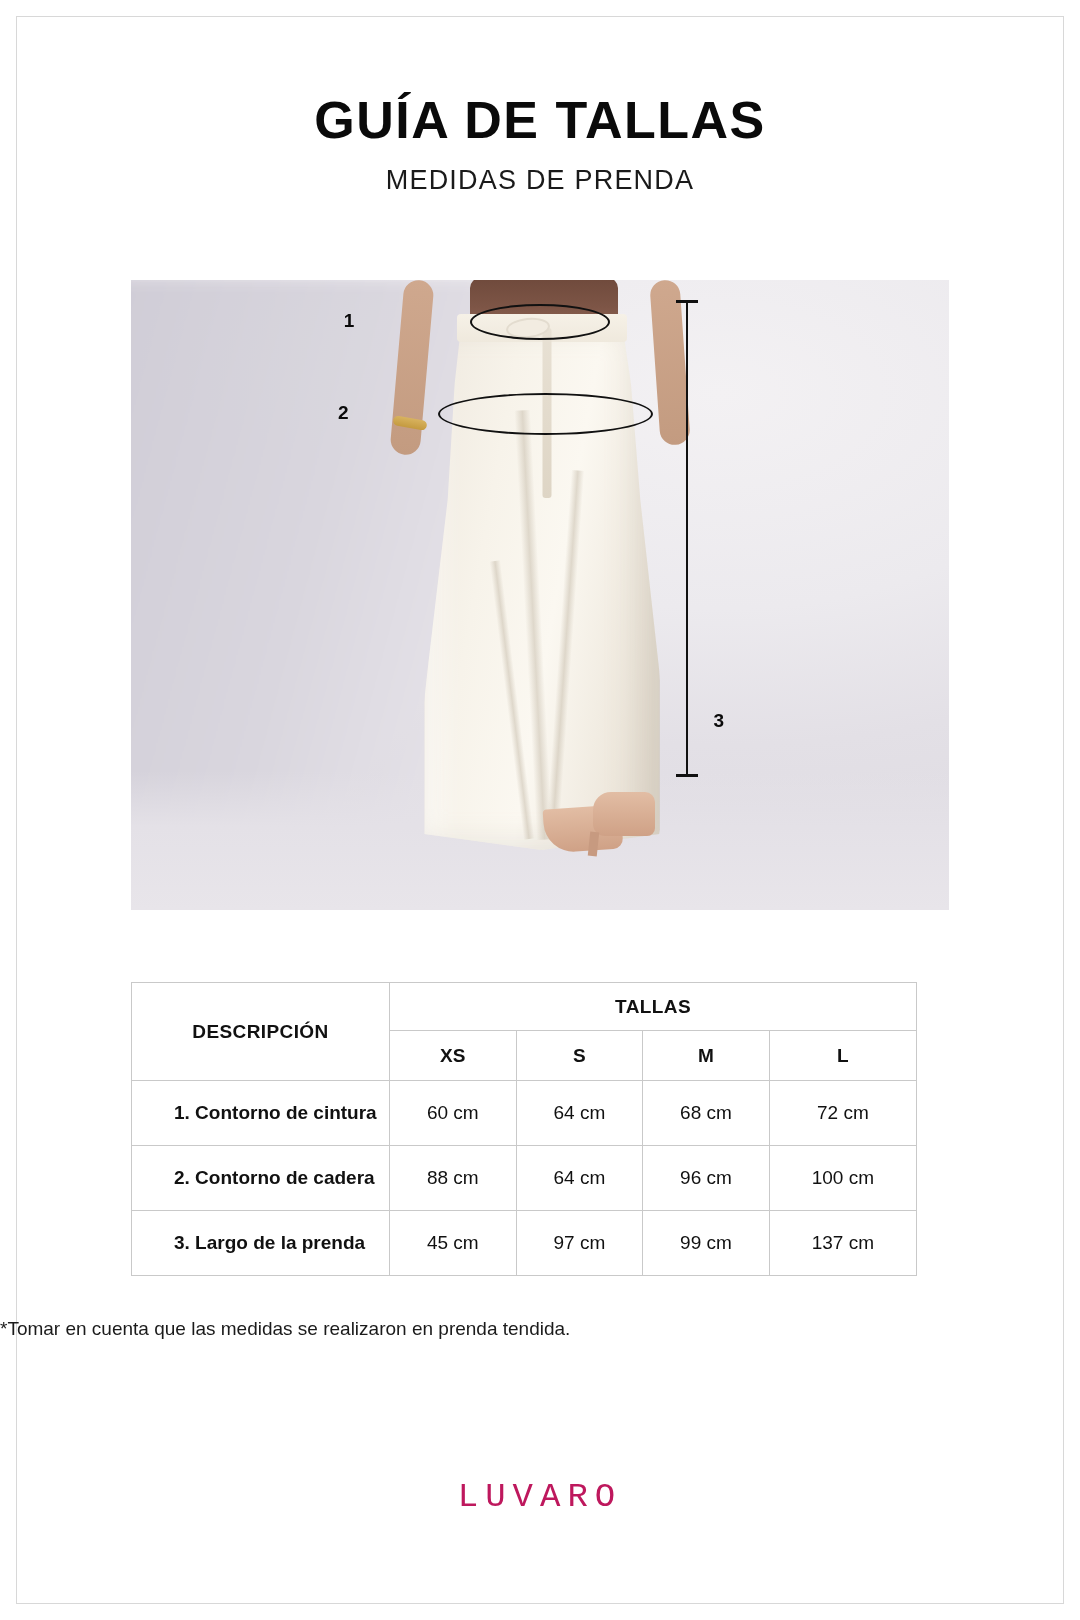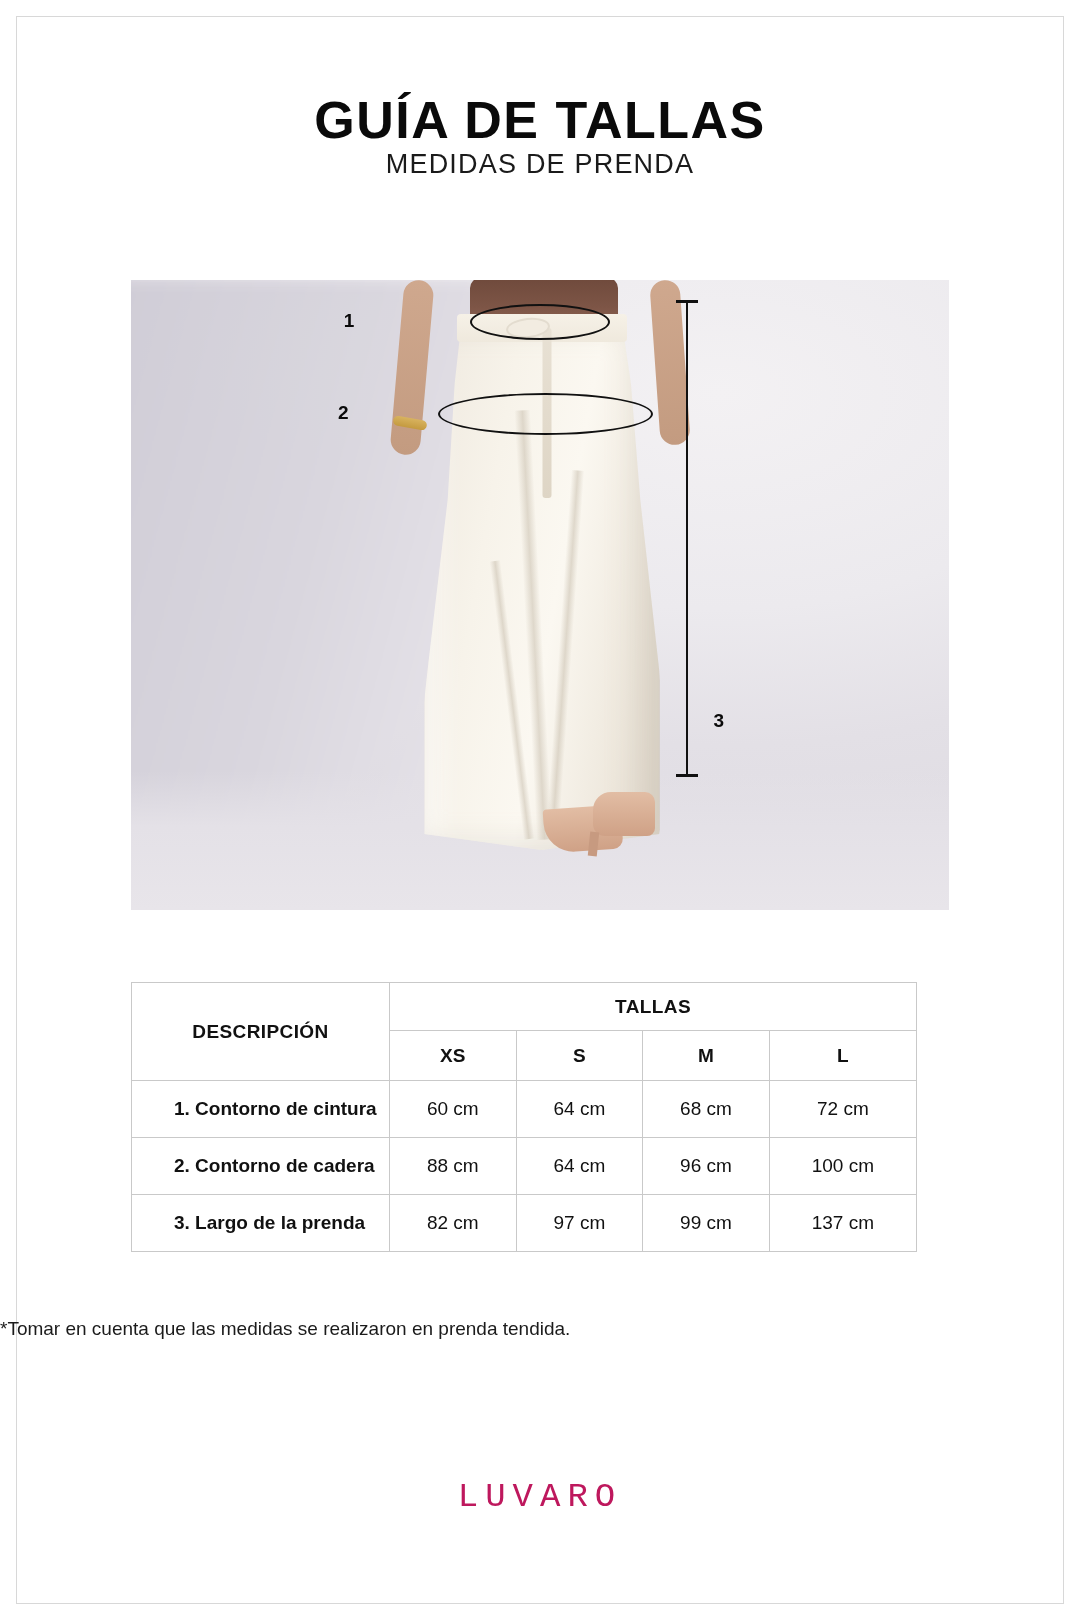--- a/index.html
+++ b/index.html
@@ -34,20 +34,21 @@
     text-align: center;
   }
   .title {
     font-size: 52px;
     font-weight: bold;
     letter-spacing: 1.5px;
     color: #0a0a0a;
     line-height: 1.1;
   }
   .subtitle {
+    margin-top: 16px;
     font-size: 27px;
     font-weight: normal;
     letter-spacing: 1.2px;
     color: #1a1a1a;
   }
 
   
   .figure {
     position: absolute;
     left: 131px;
@@ -221,21 +222,21 @@
   table {
     width: 100%;
     border-collapse: collapse;
     font-size: 19px;
   }
   th, td {
     border: 1px solid #c9c9c9;
     text-align: center;
     color: #111;
     font-weight: normal;
-    height: 57px;
+    height: 65px;
     padding: 0 6px;
   }
   .desc-head {
     width: 258px;
     font-weight: bold;
     font-size: 19px;
     letter-spacing: .4px;
   }
   .tallas-head {
     font-weight: bold;
@@ -339,21 +340,21 @@
         </tr>
         <tr>
           <td class="row-label">2. Contorno de cadera</td>
           <td>88 cm</td>
           <td>64 cm</td>
           <td>96 cm</td>
           <td>100 cm</td>
         </tr>
         <tr>
           <td class="row-label">3. Largo de la prenda</td>
-          <td>82 cm</td>
+          <td>45 cm</td>
           <td>97 cm</td>
           <td>99 cm</td>
           <td>137 cm</td>
         </tr>
       </tbody>
     </table>
   </div>
 
   <div class="footnote">*Tomar en cuenta que las medidas se realizaron en prenda tendida.</div>
   <div class="logo">LUVARO</div>

